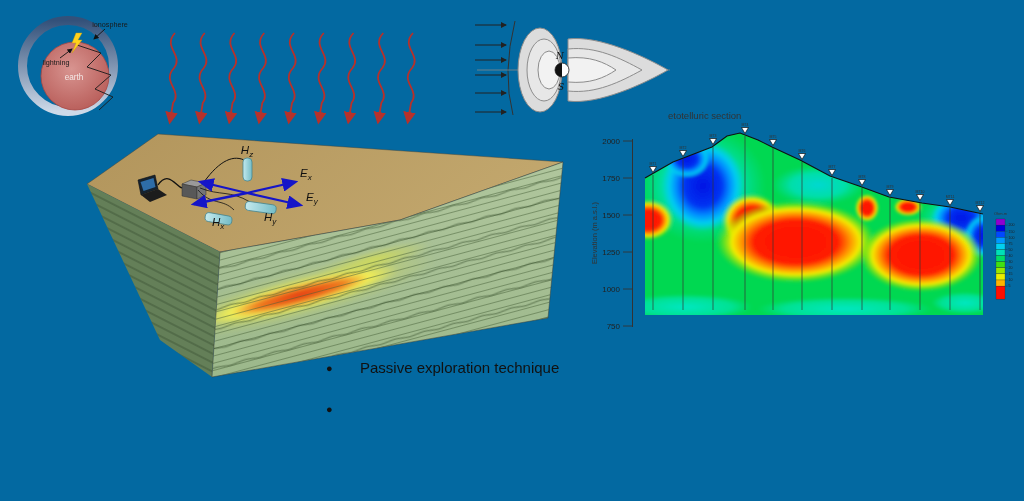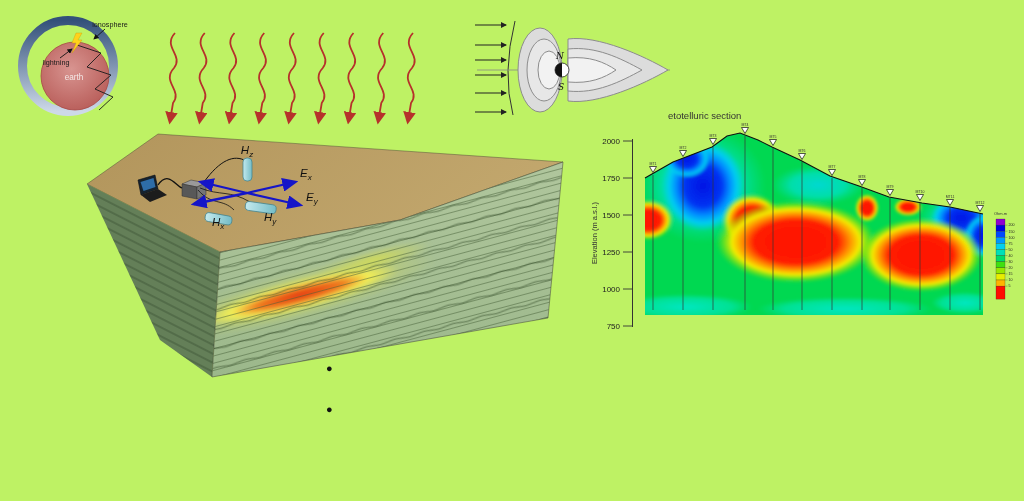--- a/index.html
+++ b/index.html
@@ -1,16 +1,16 @@
 <!DOCTYPE html>
 <html><head>
 <meta charset="utf-8">
 <style>
   html,body{margin:0;padding:0;background:#fff;}
-  #canvas{position:relative;width:1024px;height:501px;background:#bef264;overflow:hidden;
+  #canvas{position:relative;width:1024px;height:501px;background:#0369a1;overflow:hidden;
           font-family:"Liberation Sans",sans-serif;}
   .abs{position:absolute;}
   svg text{font-family:"Liberation Sans",sans-serif;}
   .serif-math{font-family:"DejaVu Serif",serif;font-style:italic;}
   .bullets{position:absolute;left:320px;top:357px;width:300px;color:#111;}
   .bullet-item{display:flex;margin-bottom:19px;}
   .bullet-dot{width:34px;flex:0 0 34px;font-size:11px;line-height:22px;text-align:left;padding-left:6px;}
   .bullet-text{font-size:15px;line-height:22px;width:240px;}
 </style>
 </head>
@@ -343,18 +343,19 @@
         <line x1="415.5" y1="177" x2="417.5" y2="177" stroke="#222" stroke-width="0.3"></line>
         <text x="418.5" y="178.3" font-size="3.6" fill="#222">10</text>
         <line x1="415.5" y1="183.1" x2="417.5" y2="183.1" stroke="#222" stroke-width="0.3"></line>
         <text x="418.5" y="184.4" font-size="3.6" fill="#222">5</text>
       </g>
   </svg>
 
   <div class="bullets">
     <div class="bullet-item">
       <span class="bullet-dot">●</span>
+      <span class="bullet-text">Passive exploration technique</span>
     </div>
     <div class="bullet-item">
       <span class="bullet-dot">●</span>
     </div>
   </div>
 </div>
 
 </body></html>

